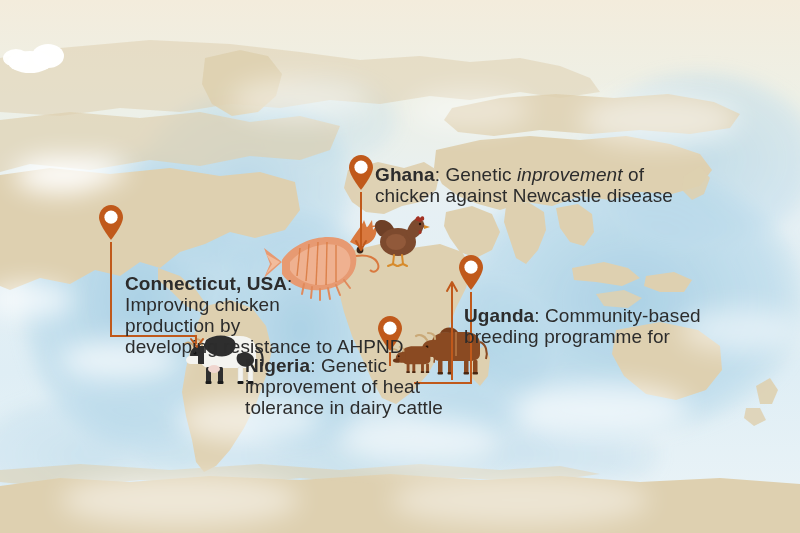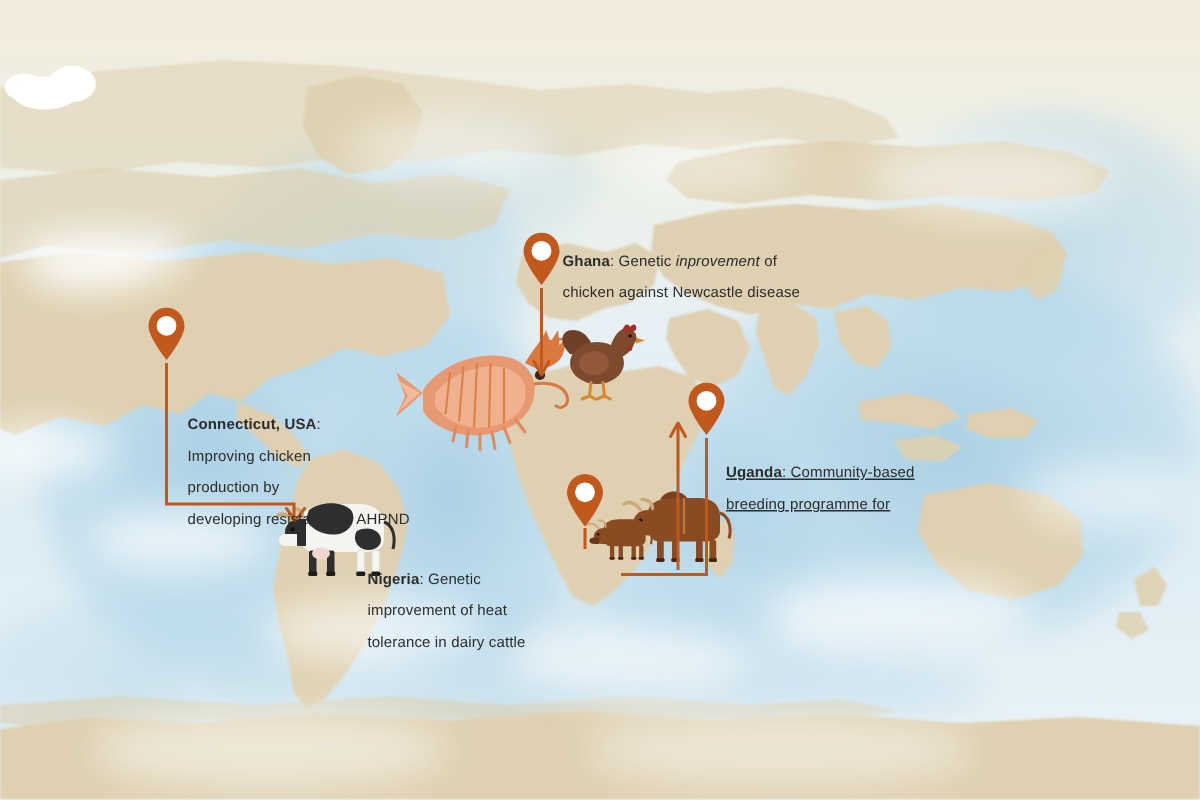--- a/index.html
+++ b/index.html
@@ -27,21 +27,21 @@
   }
   #overlay {
     position: absolute;
     left: 0; top: 0;
     width: 800px;
     height: 533px;
   }
   .callout {
     position: absolute;
     color: #2c2c2c;
-    font-size: 10px;
+    font-size: 19px;
     line-height: 21px;
     letter-spacing: 0.1px;
     white-space: nowrap;
   }
   .callout .place {
     font-weight: bold;
   }
   .callout .ital {
     font-style: italic;
   }
@@ -49,22 +49,22 @@
     display: block;
   }
   .pin {
     position: absolute;
     width: 26px;
     height: 36px;
   }
   
   #callout-connecticut { left: 125px; top: 226px; margin-top: 47px; }
   #callout-ghana       { left: 375px; top: 164px; }
-  #callout-uganda      { left: 484px; top: 305px; text-decoration: underline; }
-  #callout-nigeria     { left: 245px; top: 376px; }
+  #callout-uganda      { left: 464px; top: 305px; }
+  #callout-nigeria     { left: 245px; top: 355px; }
   
   #pin-connecticut { left: 98px;  top: 205px; }
   #pin-ghana       { left: 348px; top: 155px; }
   #pin-uganda      { left: 458px; top: 255px; }
   #pin-nigeria     { left: 377px; top: 316px; }
 </style>
 </head>
 <body>
 
 <div id="stage">

